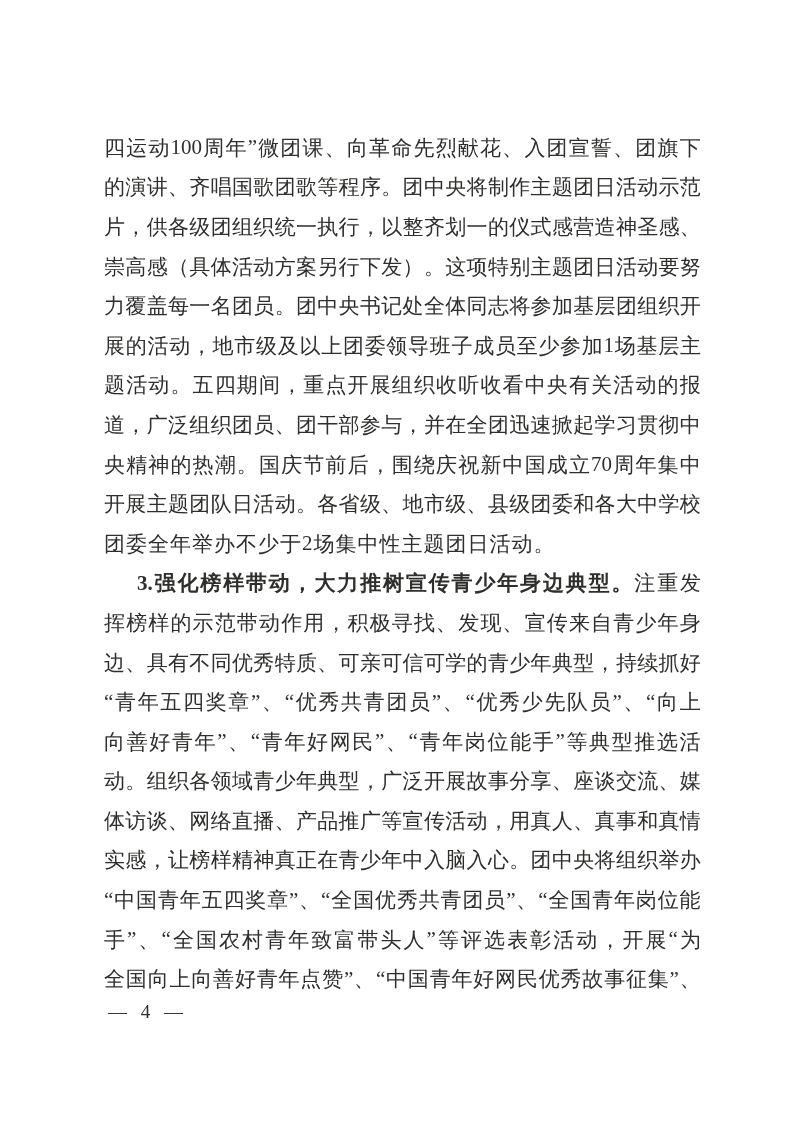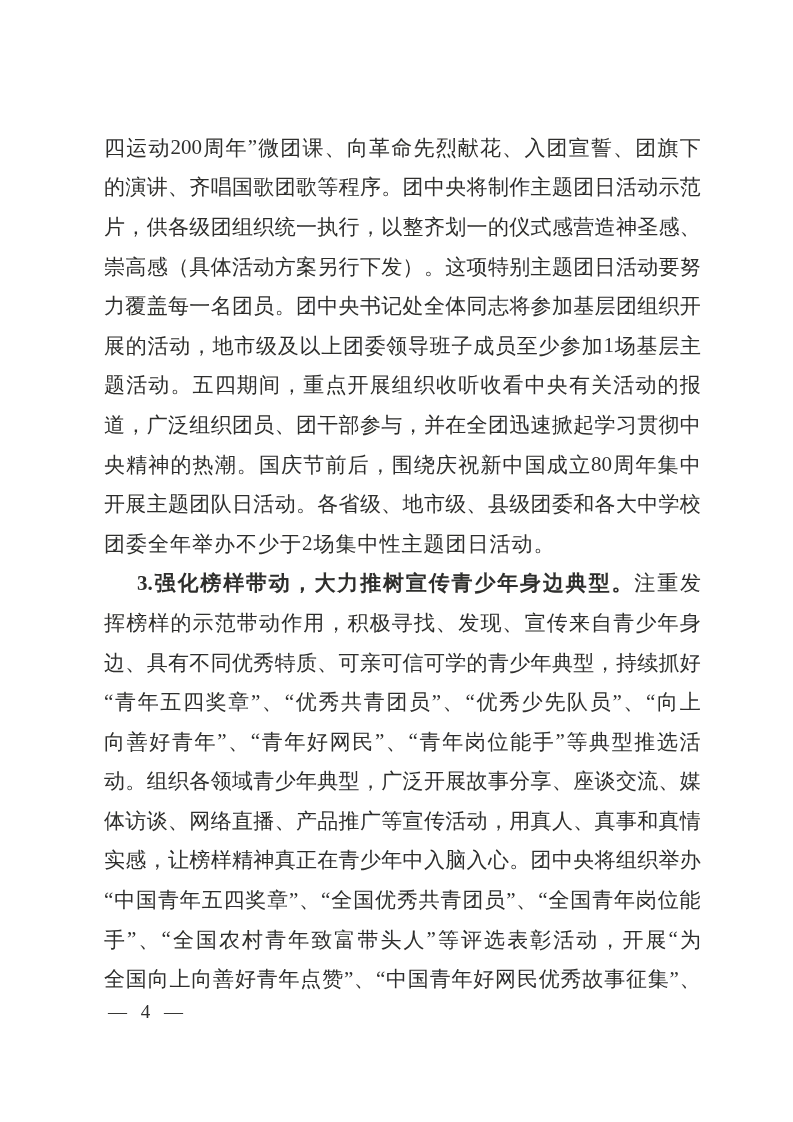--- a/index.html
+++ b/index.html
@@ -43,21 +43,21 @@
 </style>
 </head>
 <body>
 
 <div class="page">
   <div class="text-block" id="text-block">
       <div class="line">
         <span>四</span>
         <span>运</span>
         <span>动</span>
-        <span>200</span>
+        <span>100</span>
         <span>周</span>
         <span>年</span>
         <span>”</span>
         <span>微</span>
         <span>团</span>
         <span>课</span>
         <span>、</span>
         <span>向</span>
         <span>革</span>
         <span>命</span>
@@ -300,21 +300,21 @@
         <span>，</span>
         <span>围</span>
         <span>绕</span>
         <span>庆</span>
         <span>祝</span>
         <span>新</span>
         <span>中</span>
         <span>国</span>
         <span>成</span>
         <span>立</span>
-        <span>80</span>
+        <span>70</span>
         <span>周</span>
         <span>年</span>
         <span>集</span>
         <span>中</span>
       </div>
       <div class="line">
         <span>开</span>
         <span>展</span>
         <span>主</span>
         <span>题</span>

